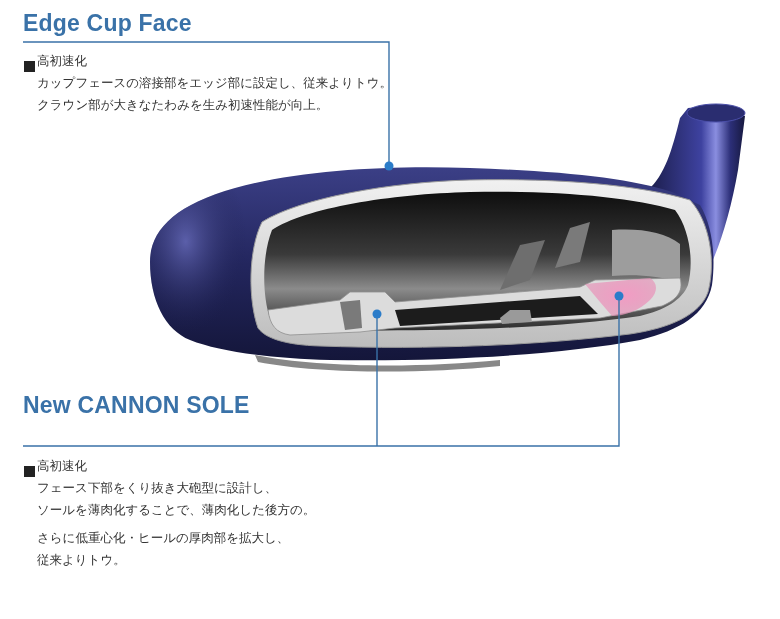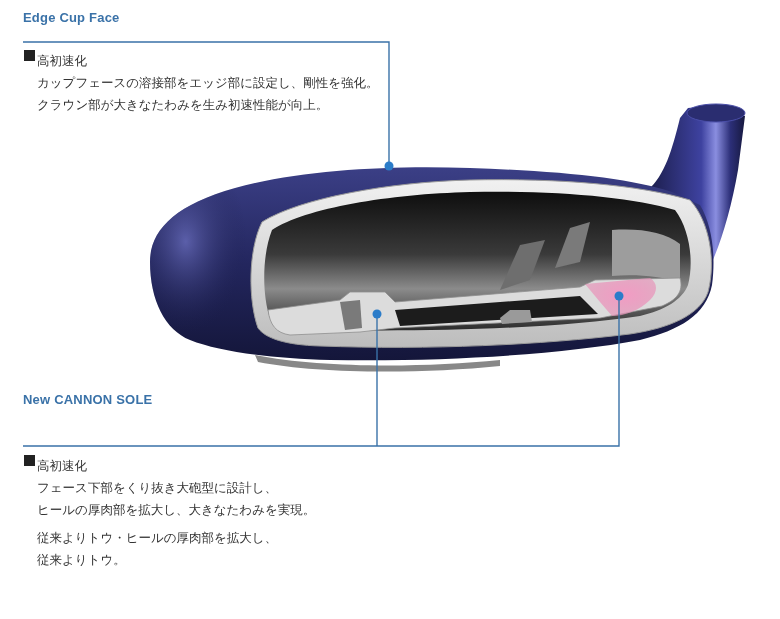--- a/index.html
+++ b/index.html
@@ -1,21 +1,21 @@
 <!DOCTYPE html>
 <html><head>
 <meta charset="utf-8">
 <style>
   html, body { margin: 0; padding: 0; background: #ffffff; }
   body { width: 780px; height: 619px; position: relative; overflow: hidden;
          font-family: "DejaVu Sans", "Liberation Sans", sans-serif; color: #333; }
   .heading { position: absolute; left: 23px; font-family: "Liberation Sans", sans-serif;
-             font-weight: bold; font-size: 13px; color: #3a72a8; letter-spacing: 0.2px; }
+             font-weight: bold; font-size: 23px; color: #3a72a8; letter-spacing: 0.2px; }
   .section-body { position: absolute; left: 24px; font-size: 12.5px; line-height: 22px; color: #333; }
-  .bullet-title { display: flex; align-items: flex-start; }
+  .bullet-title { display: flex; align-items: flex-end; }
   .bullet-square { display: inline-block; width: 11px; height: 11px; background: #222; margin-right: 2px; }
   .body-line { padding-left: 13px; white-space: nowrap; }
   .block { margin-bottom: 6px; }
   svg.art { position: absolute; left: 0; top: 0; }
 </style>
 </head>
 <body>
 
 <svg class="art" width="780" height="619" viewBox="0 0 780 619">
   <defs>
@@ -103,32 +103,32 @@
   <circle cx="619" cy="296" r="4.5" fill="#2b7cc9"></circle>
 </svg>
 
 <div class="heading" style="top:10px;">Edge Cup Face</div>
 <div class="section-body" style="top:50px;">
   <div class="block">
     <div class="bullet-title">
       <span class="bullet-square"></span>
       <span>高初速化</span>
     </div>
-    <div class="body-line">カップフェースの溶接部をエッジ部に設定し、剛性を強化。</div>
+    <div class="body-line">カップフェースの溶接部をエッジ部に設定し、従来よりトウ。</div>
     <div class="body-line">クラウン部が大きなたわみを生み初速性能が向上。</div>
   </div>
 </div>
 
 <div class="heading" style="top:392px;">New CANNON SOLE</div>
 <div class="section-body" style="top:455px;">
   <div class="block">
     <div class="bullet-title">
       <span class="bullet-square"></span>
       <span>高初速化</span>
     </div>
     <div class="body-line">フェース下部をくり抜き大砲型に設計し、</div>
-    <div class="body-line">ヒールの厚肉部を拡大し、大きなたわみを実現。</div>
+    <div class="body-line">ソールを薄肉化することで、薄肉化した後方の。</div>
   </div>
   <div class="block">
-    <div class="body-line">従来よりトウ・ヒールの厚肉部を拡大し、</div>
+    <div class="body-line">さらに低重心化・ヒールの厚肉部を拡大し、</div>
     <div class="body-line">従来よりトウ。</div>
   </div>
 </div>
 
 </body></html>

